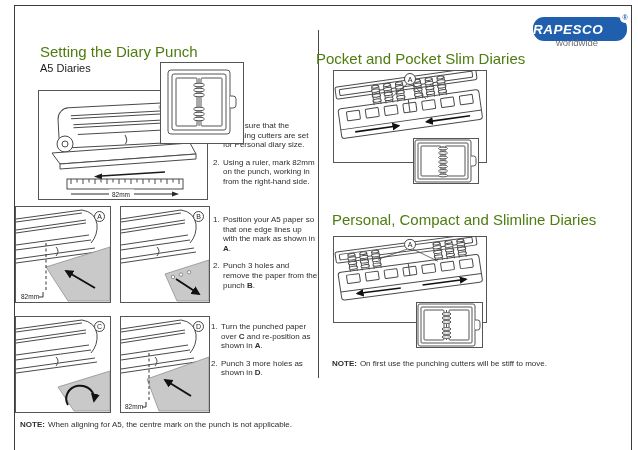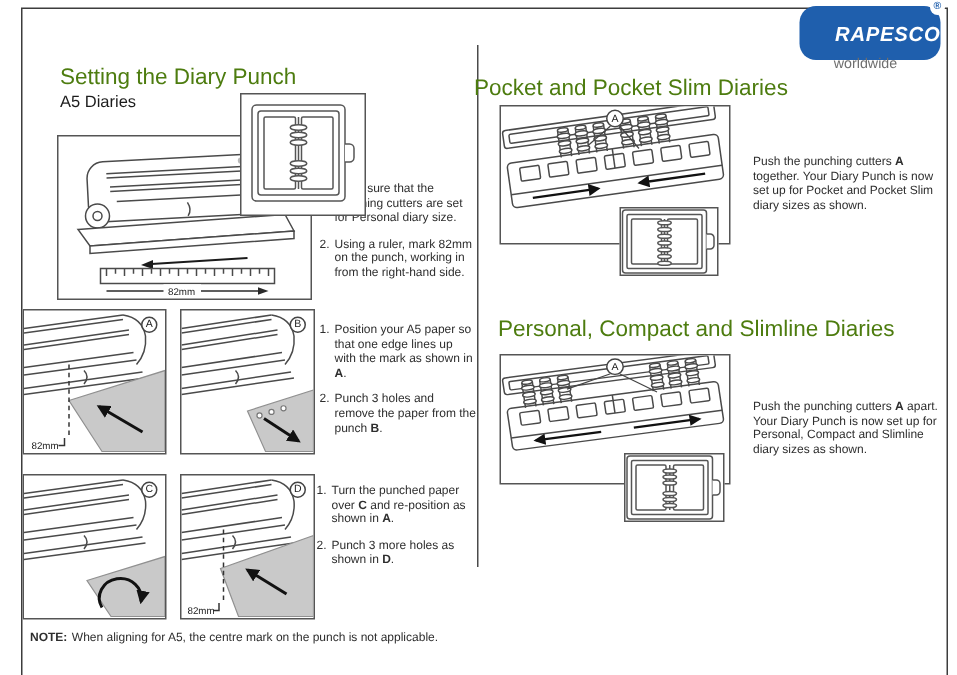--- a/index.html
+++ b/index.html
@@ -4,22 +4,22 @@
 <style>
   *{margin:0;padding:0;box-sizing:border-box}
   html,body{background:#fff}
   .canvas{position:relative;width:638px;height:450px;background:#fff;overflow:hidden;
           font-family:"Liberation Sans",sans-serif;color:#333}
   .abs{position:absolute}
   .frame{left:14px;top:5px;width:618px;height:455px;border:1px solid #3c3c3c}
   .divider{left:318px;top:30px;width:1px;height:348px;background:#4a4a4a}
 
   
-  .logo-pill{left:533px;top:4px;width:94px;height:36px;background:#1f5fad;border-radius:11px;
-             display:flex;align-items:center;justify-content:flex-end}
+  .logo-pill{left:533px;top:17px;width:94px;height:24px;background:#1f5fad;border-radius:11px;
+             display:flex;align-items:center;justify-content:flex-start}
   .logo-text{color:#fff;font-weight:bold;font-style:italic;font-size:13.5px;letter-spacing:.5px}
   .logo-reg{position:absolute;right:-3px;top:-4px;width:10px;height:10px;background:#fff;border-radius:50%;
             color:#1f5fad;font-size:7px;line-height:10px;text-align:center;font-style:normal;font-weight:bold}
   .tagline{left:527px;top:37px;width:100px;text-align:center;font-size:9.5px;color:#6e6e6e}
 
   .h1{font-size:15px;color:#4d7c0f;white-space:nowrap}
   .h2{font-size:11px;color:#1c1c1c}
 
   .box{border:1px solid #555;background:#fff}
   .steps{font-size:8px;line-height:9.6px;color:#2e2e2e}
@@ -311,23 +311,20 @@
           <ellipse cx="29" cy="14" rx="4.5" ry="1.4"></ellipse>
           <ellipse cx="29" cy="18.5" rx="4.5" ry="1.4"></ellipse>
         <ellipse cx="29" cy="23" rx="4.5" ry="1.4"></ellipse>
           <ellipse cx="29" cy="27.5" rx="4.5" ry="1.4"></ellipse>
           <ellipse cx="29" cy="32" rx="4.5" ry="1.4"></ellipse>
         <ellipse cx="29" cy="36.5" rx="4.5" ry="1.4"></ellipse>
       </g>
     </svg>
   </div>
 
-  <div class="abs body-text" style="left:502px;top:103px;width:126px">
-    <span>Push the punching cutters </span><b>A</b><span> together. Your Diary Punch is now set up for Pocket and Pocket Slim diary sizes as shown.</span>
-  </div>
 
   <div class="abs h1" style="left:332px;top:211px">Personal, Compact and Slimline Diaries</div>
 
   <div class="abs box" style="left:333px;top:236px;width:154px;height:87px;z-index:1">
     <svg width="152" height="85" viewBox="0 0 152 91" preserveAspectRatio="none">
       <defs>
         <marker id="ahP2" viewBox="0 0 10 10" refX="8" refY="5" markerWidth="5" markerHeight="5" orient="auto">
             <path d="M0,0 L10,5 L0,10 z" fill="#111"></path>
           </marker>
         <g id="cutP2">
@@ -380,18 +377,18 @@
         <ellipse cx="29.5" cy="11" rx="4.5" ry="1.4"></ellipse>
           <ellipse cx="29.5" cy="15" rx="4.5" ry="1.4"></ellipse>
           <ellipse cx="29.5" cy="19" rx="4.5" ry="1.4"></ellipse>
         <ellipse cx="29.5" cy="26" rx="4.5" ry="1.4"></ellipse>
           <ellipse cx="29.5" cy="30" rx="4.5" ry="1.4"></ellipse>
           <ellipse cx="29.5" cy="34" rx="4.5" ry="1.4"></ellipse>
       </g>
     </svg>
   </div>
 
-  <div class="abs body-text" style="left:502px;top:266px;width:126px">
-    <span>Push the punching cutters </span><b>A</b><span> apart. Your Diary Punch is now set up for Personal, Compact and Slimline diary sizes as shown.</span>
-  </div>
-
+
+  <div class="abs note" style="left:332px;top:359px;width:290px">
+    <span class="nl">NOTE:</span><span class="nt">On first use the punching cutters will be stiff to move.</span>
+  </div>
 
 </div>
 
 </body></html>

